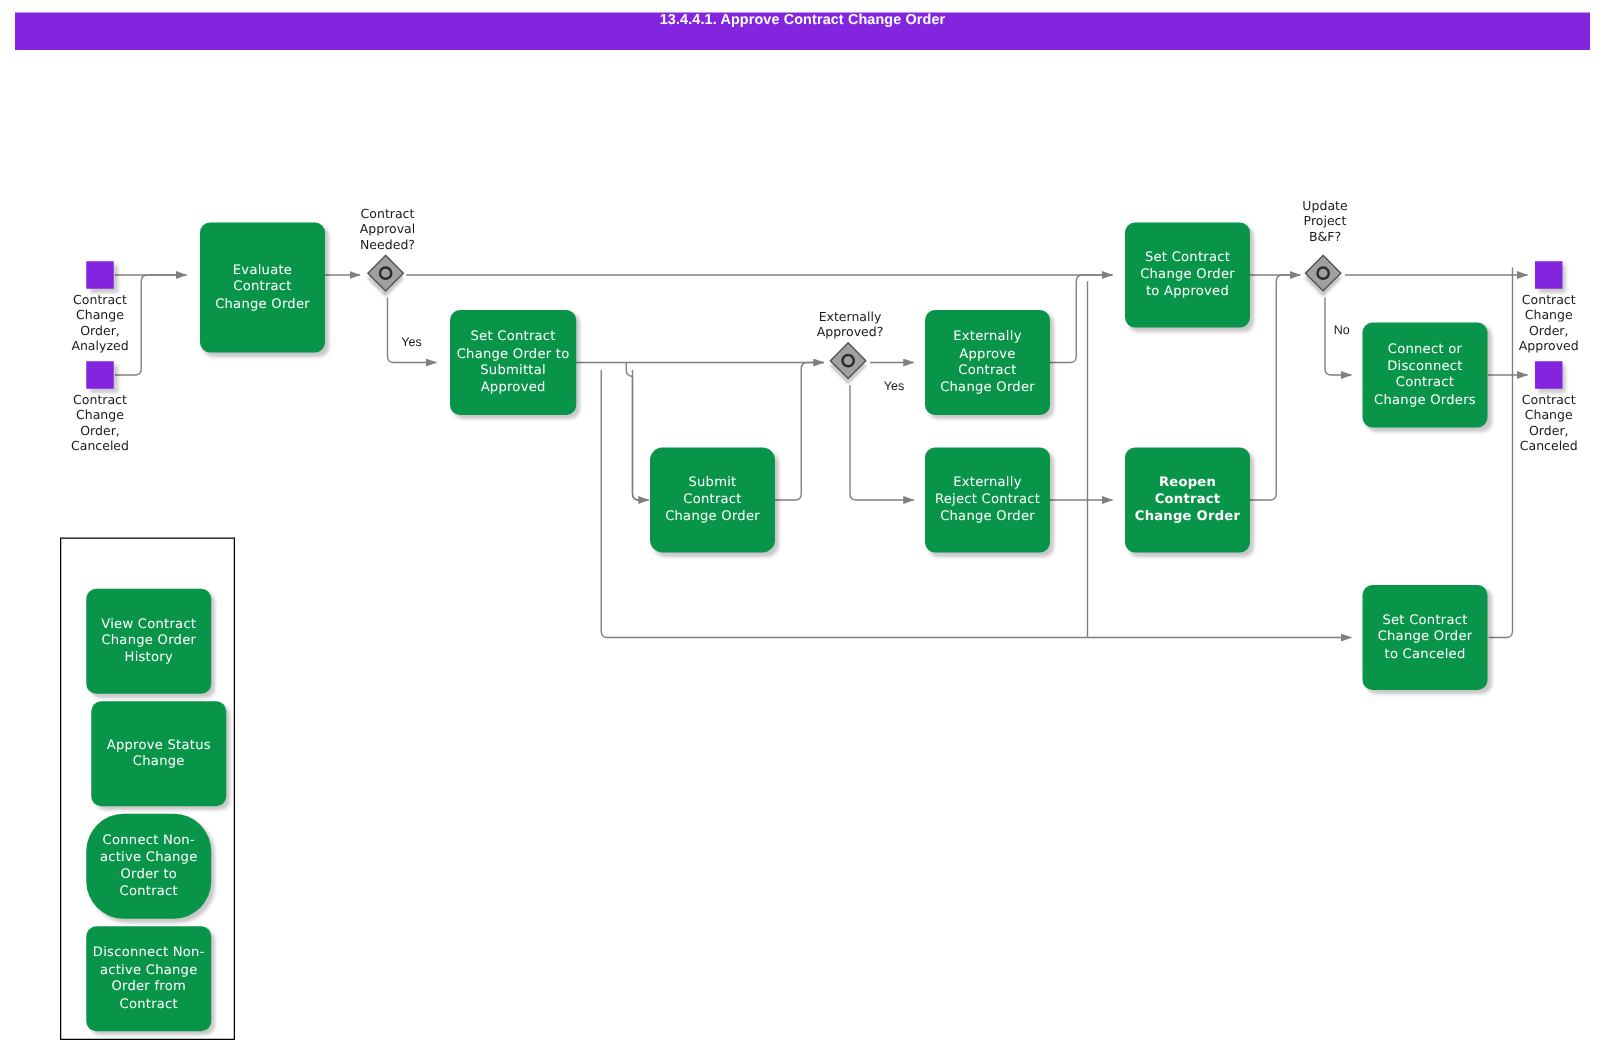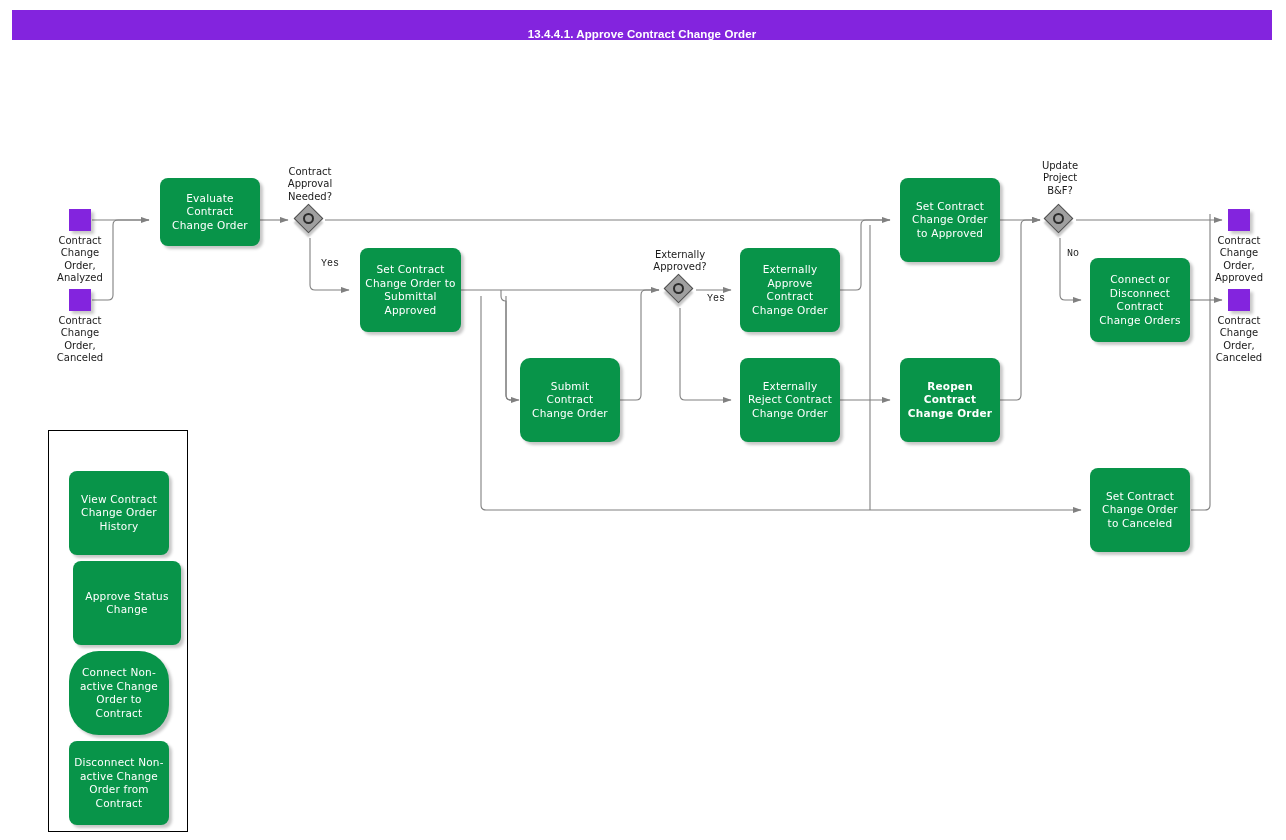--- a/index.html
+++ b/index.html
@@ -17,21 +17,21 @@
 
   
   #title-bar {
     position: absolute;
     left: 12px;
     top: 10px;
     width: 1260px;
     height: 30px;
     background: #8324de;
     display: flex;
-    align-items: flex-end;
+    align-items: flex-start;
     justify-content: center;
   }
   #title-bar .title-text {
     color: #ffffff;
     font-size: 11.5px;
     font-weight: bold;
     letter-spacing: 0.1px;
     font-family: "Liberation Sans", sans-serif;
   }
 
@@ -137,22 +137,23 @@
     white-space: pre-line;
     font-family: "DejaVu Sans", sans-serif;
   }
 
   
   .edge-label {
     position: absolute;
     color: #1a1a1a;
     font-size: 10px;
     line-height: 12px;
-    font-family: Liberation Mono, monospace;
+    font-family: Liberation Sans, sans-serif;
     white-space: nowrap;
+    margin-top: 11px;
   }
 
   
   #legend-panel {
     position: absolute;
     left: 20px;
     top: 430px;
     width: 140px;
     height: 402px;
     border: 1.6px solid #000000;
@@ -252,21 +253,21 @@
   </div>
 
   <div class="event-node" style="left:1228px; top:289px; width:22px;">
     <div class="sq"></div>
     <div class="ev-label">Contract
 Change
 Order,
 Canceled</div>
   </div>
 
-  <div class="activity" style="left:160px; top:178px; width:100px; height:68px;">
+  <div class="activity" style="left:160px; top:178px; width:100px; height:104px;">
     <span class="act-label">Evaluate
 Contract
 Change Order</span>
   </div>
 
   <div class="activity" style="left:360px; top:248px; width:101px; height:84px;">
     <span class="act-label">Set Contract
 Change Order to
 Submittal
 Approved</span>

